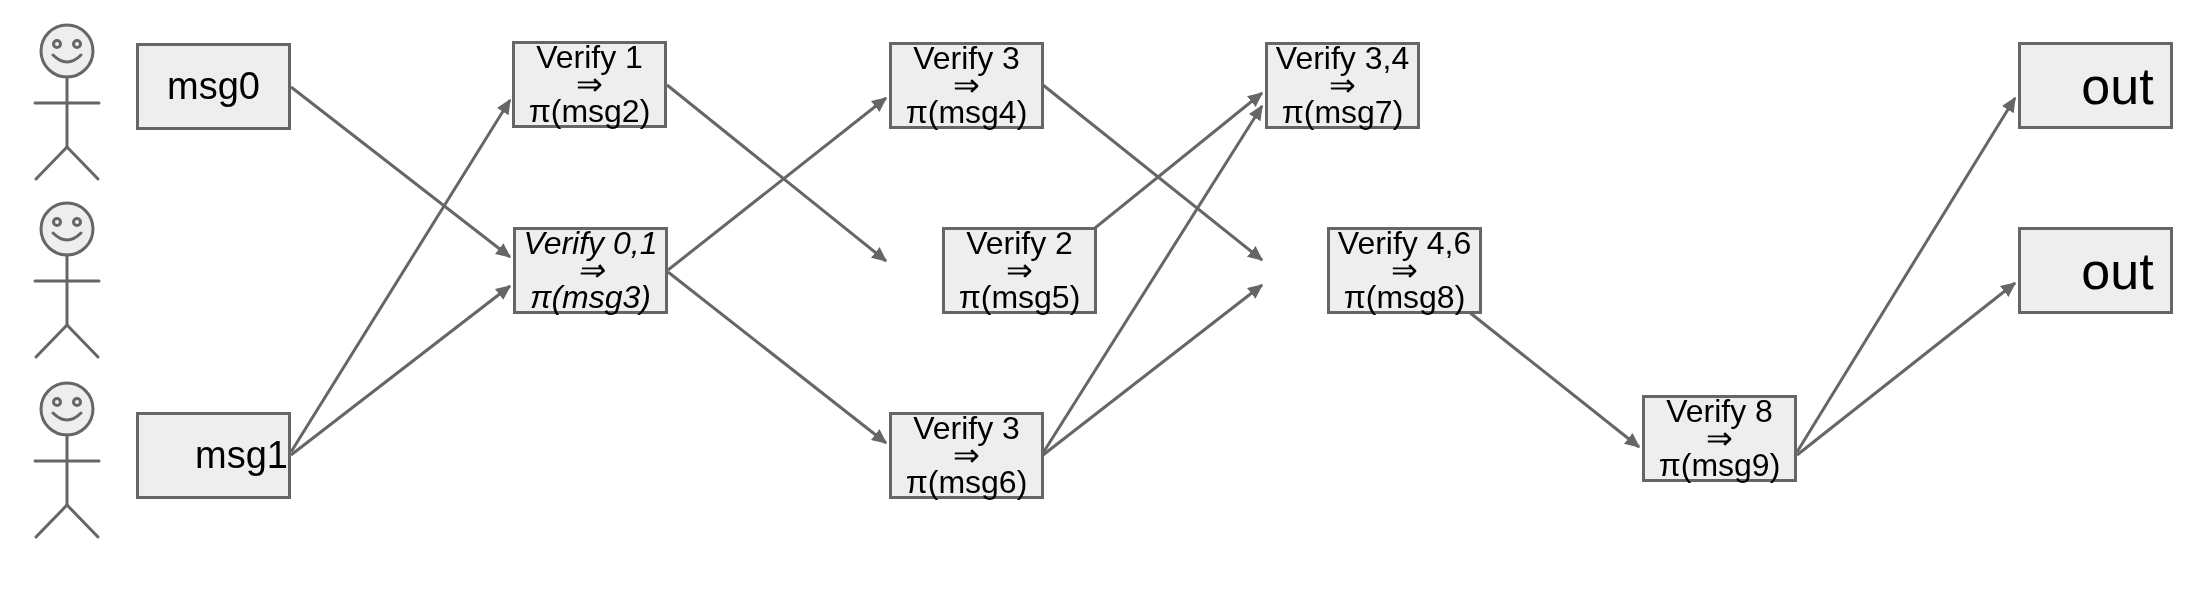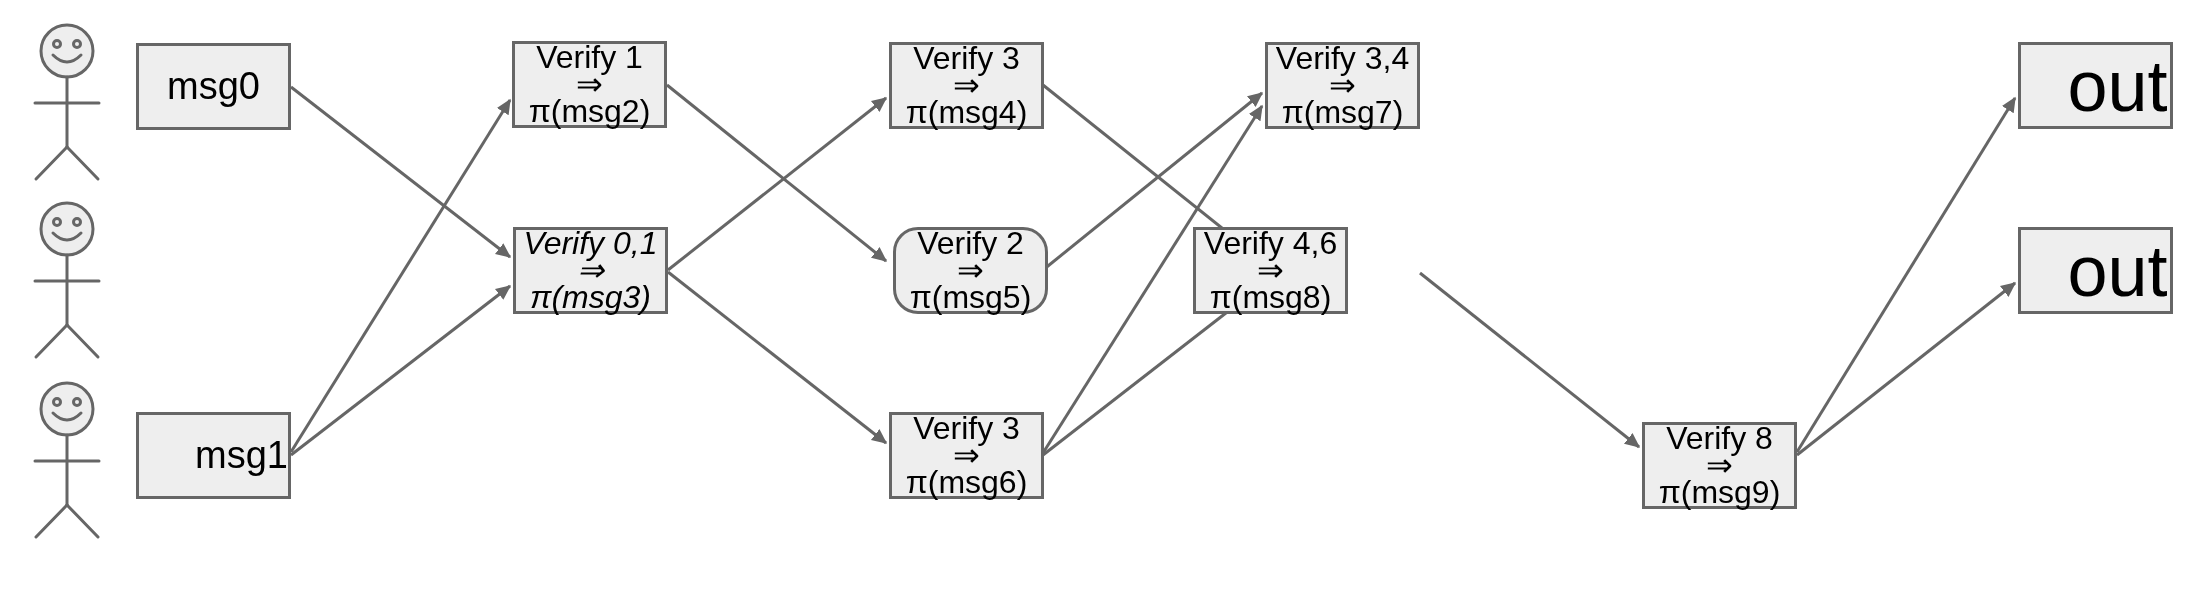--- a/index.html
+++ b/index.html
@@ -25,37 +25,37 @@
     background: #eeeeee;
     border: 3px solid #666666;
     color: #000000;
     display: flex;
     align-items: center;
     justify-content: center;
     text-align: center;
     z-index: 1;
   }
   .box.msg  { font-size: 38px; }
-  .box.out  { font-size: 72px; padding-left: 44px; }
+  .box.out  { font-size: 52px; padding-left: 44px; }
   .box.verify {
     flex-direction: column;
     font-size: 32px;
     line-height: 27px;
   }
   
   #n-msg0   { left: 136px;  top: 43px; text-align: center;  }
   #n-msg1   { left: 136px;  top: 412px; justify-content: flex-end; }
   #n-v2     { left: 512px;  top: 41px;  }
   #n-v3     { left: 513px;  top: 227px; font-style: italic; }
   #n-v4     { left: 889px;  top: 42px;  }
-  #n-v5     { left: 893px;  top: 227px; border-radius: 25px; }
+  #n-v5     { left: 942px;  top: 227px; }
   #n-v6     { left: 889px;  top: 412px; }
   #n-v7     { left: 1265px; top: 42px;  }
-  #n-v8     { left: 1193px; top: 227px; text-align: center; }
-  #n-v9     { left: 1642px; top: 422px; }
+  #n-v8     { left: 1327px; top: 227px; text-align: center; }
+  #n-v9     { left: 1642px; top: 395px; }
   #n-out1   { left: 2018px; top: 42px;  }
   #n-out2   { left: 2018px; top: 227px; }
 </style>
 </head>
 <body>
 
 <div class="stage">
 
   <svg class="wires" viewBox="0 0 2186 602">
     <defs>

